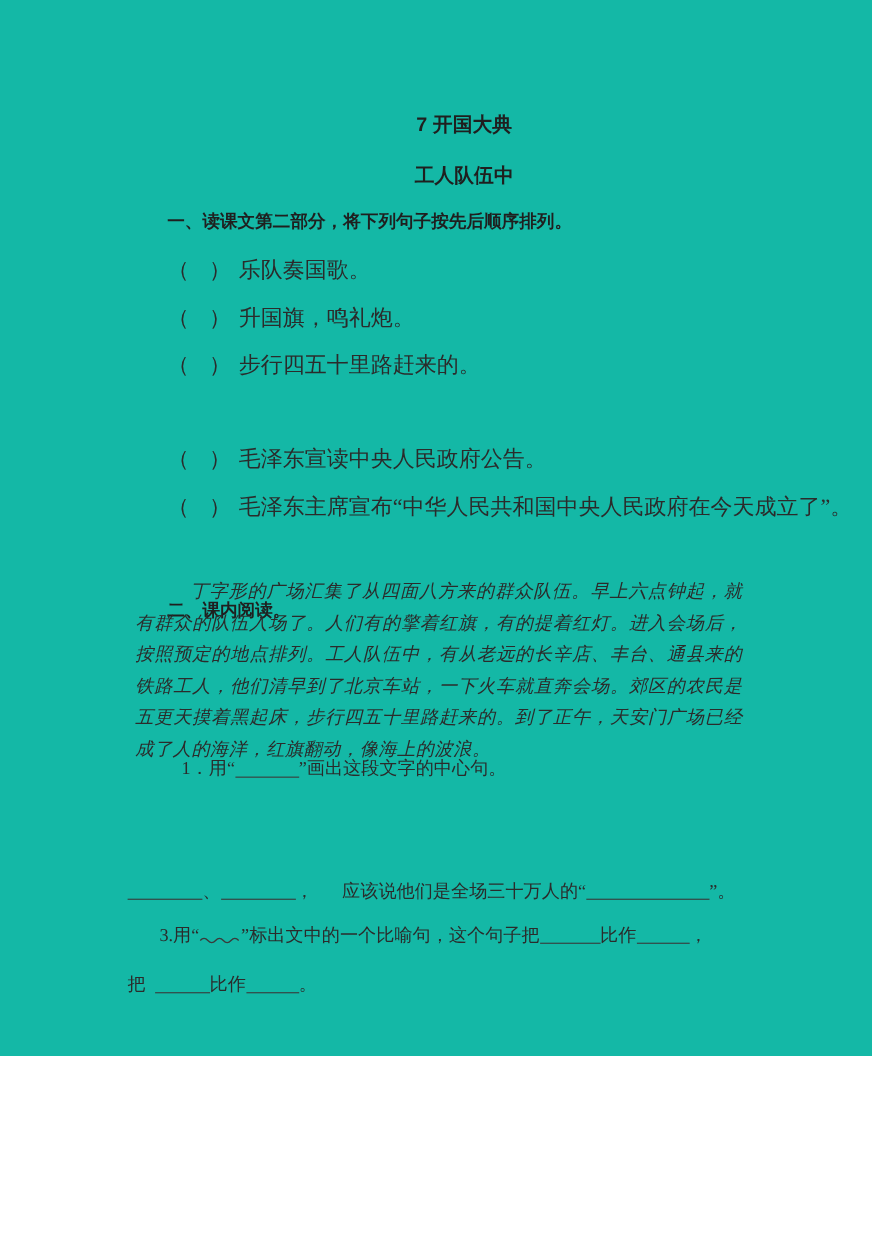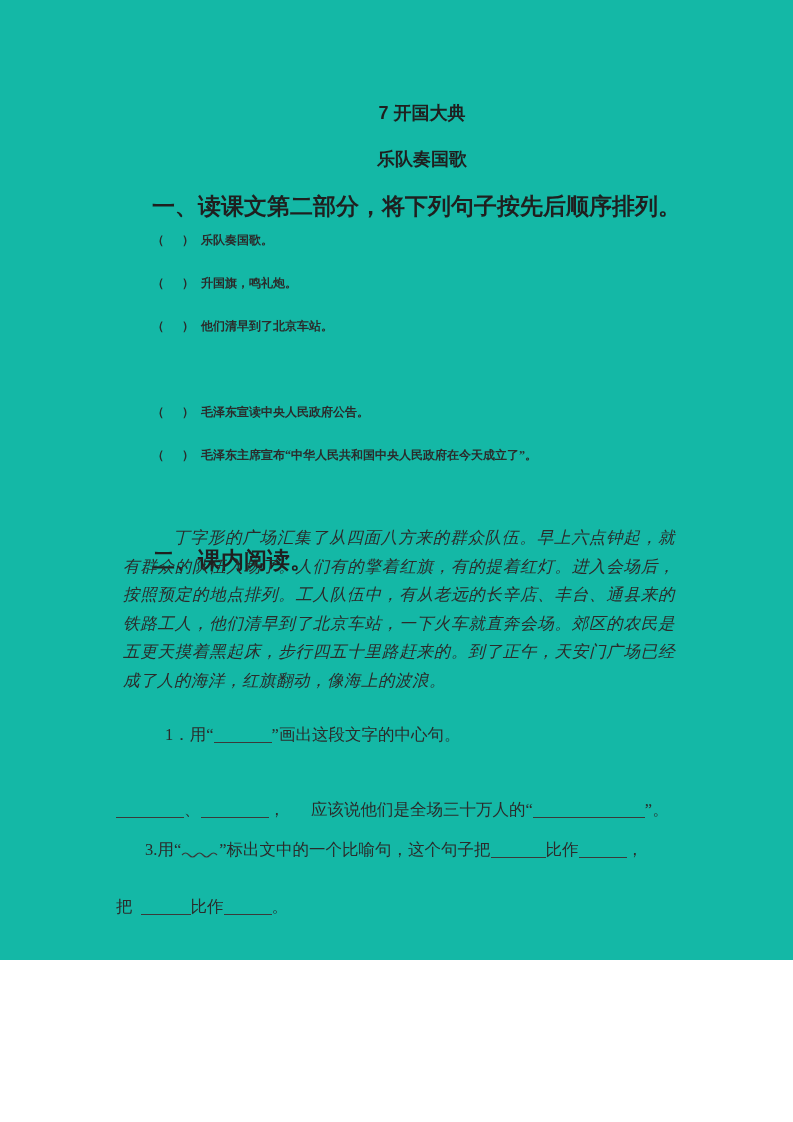--- a/index.html
+++ b/index.html
@@ -23,31 +23,30 @@
     color: #1f1f1f;
     white-space: nowrap;
   }
   .doc-title { top: 101px; }
   .doc-subtitle { top: 147px; }
   .sec-heading {
     position: absolute;
     left: 152px;
     font-family: "Liberation Sans", "DejaVu Sans", sans-serif;
     font-weight: bold;
-    font-size: 23px;
+    font-size: 16px;
     color: #1f1f1f;
     white-space: nowrap;
   }
   .order-item {
     position: absolute;
     left: 152px;
-    font-size: 12px;
+    font-size: 20px;
     color: #2b2b2b;
     white-space: nowrap;
-    font-weight: bold;
   }
   .bracket-gap { display: inline-block; width: 18px; }
   .after-bracket-gap { display: inline-block; width: 7px; }
   .passage {
     position: absolute;
     top: 524px;
     left: 123px;
     width: 552px;
     font-size: 16.5px;
     line-height: 28.5px;
@@ -57,25 +56,25 @@
     font-style: italic;
     letter-spacing: 0.5px;
     color: #2b2b2b;
   }
   .question {
     position: absolute;
     font-size: 16.5px;
     color: #2b2b2b;
     white-space: nowrap;
   }
-  .q1 { top: 724px; left: 165px; }
+  .q1 { top: 688px; left: 165px; }
   .q2-line1 { top: 764px; left: 195px; }
   .q2-line2 { top: 799px; left: 116px; }
   .q3-line1 { top: 839px; left: 145px; }
-  .q3-line2 { top: 884px; left: 116px; margin-top: 12px; }
+  .q3-line2 { top: 884px; left: 116px; }
   .blank {
     display: inline-block;
     border-bottom: 1px solid #3a3a3a;
     height: 14px;
     vertical-align: -3px;
   }
   .w58 { width: 58px; }
   .w70 { width: 70px; }
   .w68 { width: 68px; }
   .w112 { width: 112px; }
@@ -90,32 +89,32 @@
     height: 12px;
     vertical-align: -4px;
   }
 </style>
 </head>
 <body>
 
 <div class="page">
 
   <div class="doc-title">7 开国大典</div>
-  <div class="doc-subtitle">乐队奏国歌</div>
+  <div class="doc-subtitle">工人队伍中</div>
 
   <div class="sec-heading" style="top:191px;">一、读课文第二部分，将下列句子按先后顺序排列。</div>
 
   <div class="order-item" style="top:232px;">
     <span>（</span><span class="bracket-gap"></span><span>）</span><span class="after-bracket-gap"></span><span>乐队奏国歌。</span>
   </div>
   <div class="order-item" style="top:275px;">
     <span>（</span><span class="bracket-gap"></span><span>）</span><span class="after-bracket-gap"></span><span>升国旗，鸣礼炮。</span>
   </div>
   <div class="order-item" style="top:318px;">
-    <span>（</span><span class="bracket-gap"></span><span>）</span><span class="after-bracket-gap"></span><span>他们清早到了北京车站。</span>
+    <span>（</span><span class="bracket-gap"></span><span>）</span><span class="after-bracket-gap"></span><span>步行四五十里路赶来的。</span>
   </div>
   <div class="order-item" style="top:404px;">
     <span>（</span><span class="bracket-gap"></span><span>）</span><span class="after-bracket-gap"></span><span>毛泽东宣读中央人民政府公告。</span>
   </div>
   <div class="order-item" style="top:447px;">
     <span>（</span><span class="bracket-gap"></span><span>）</span><span class="after-bracket-gap"></span><span>毛泽东主席宣布“中华人民共和国中央人民政府在今天成立了”。</span>
   </div>
 
   <div class="sec-heading" style="top:498px;margin-top:47px;">二、课内阅读。</div>
 

